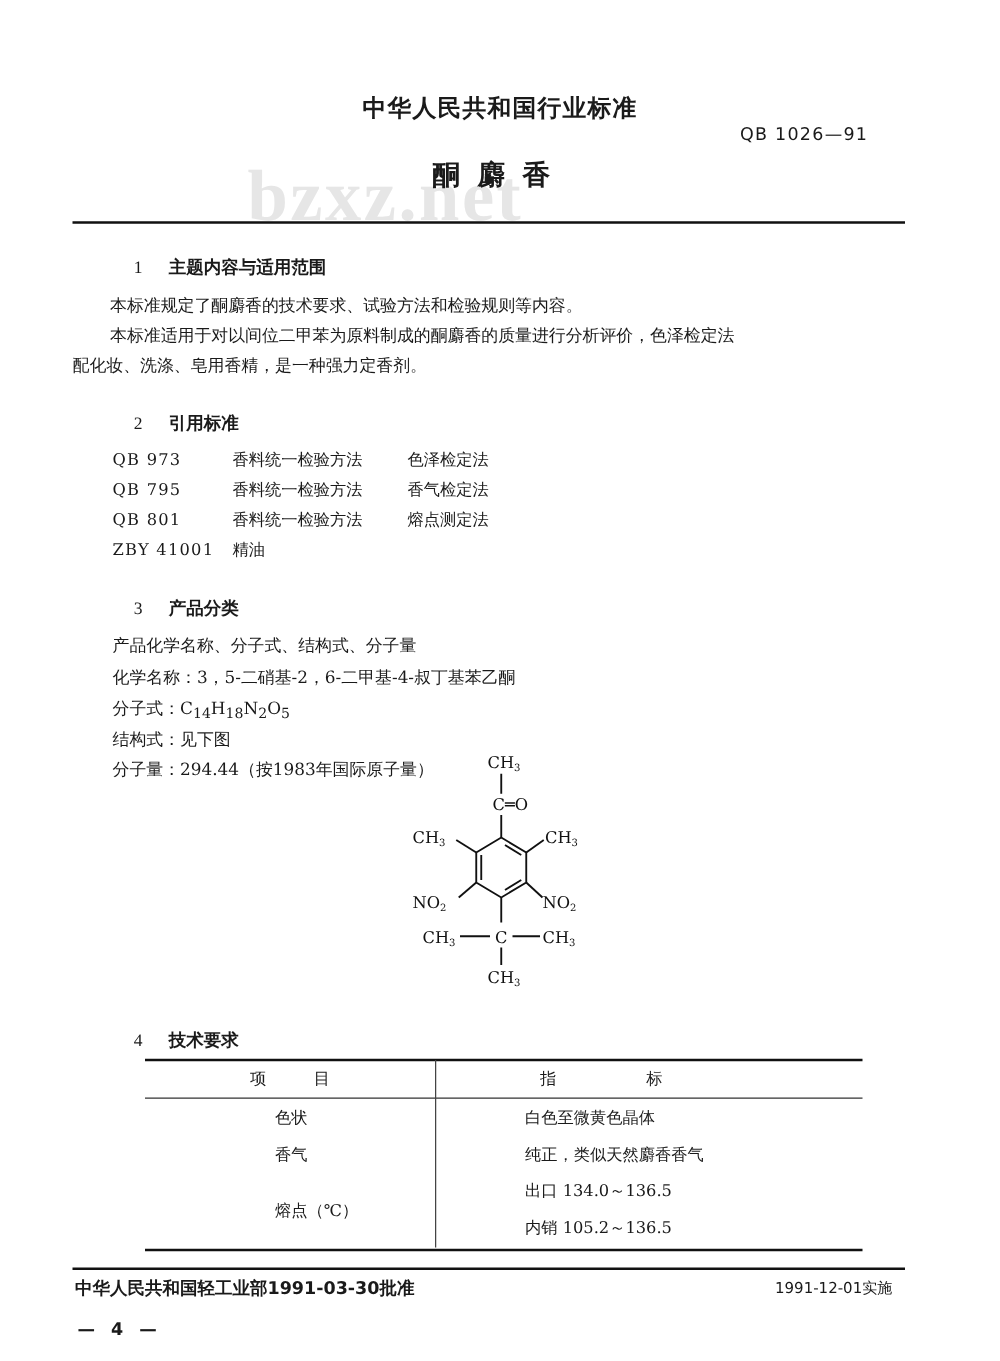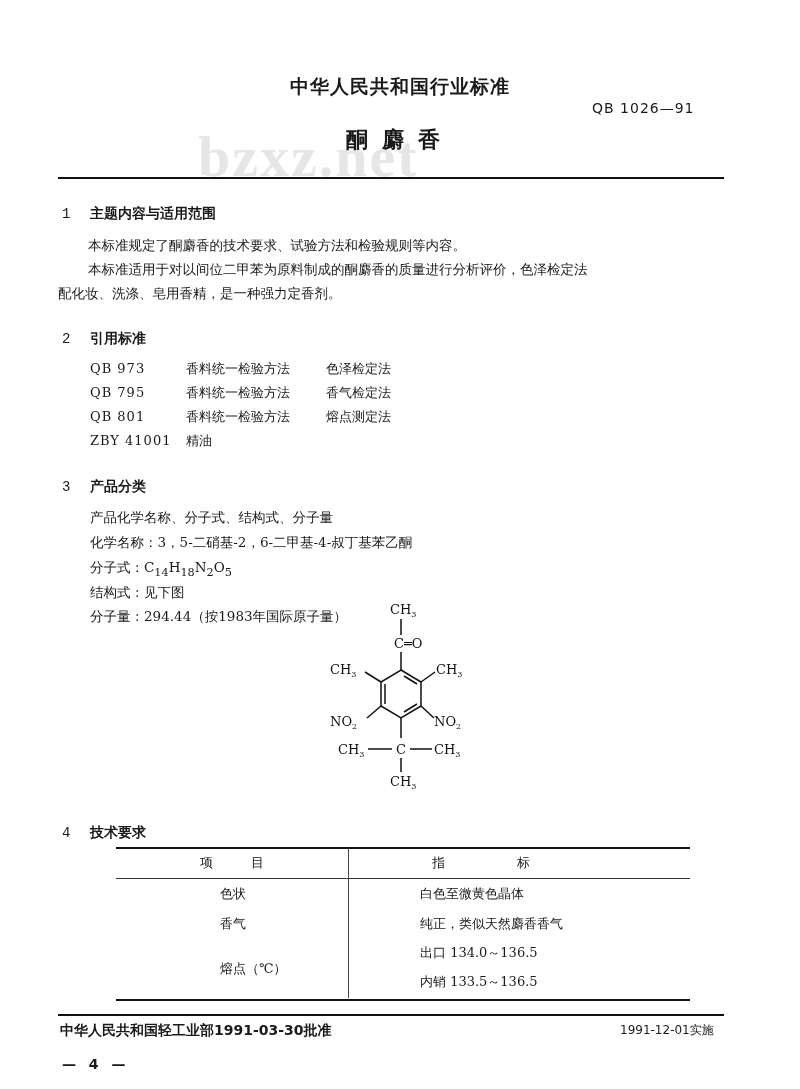--- a/index.html
+++ b/index.html
@@ -13,21 +13,21 @@
     left: 198px; top: 128px; font-family: Liberation Serif, serif;
     font-size: 58px; font-weight: bold; color: #e6e6e6; letter-spacing: 2px; line-height: 1;
     z-index: 0;
   }
   .hdr-title { left: 0; width: 800px; top: 74px; text-align: center; font-size: 19px; font-weight: bold;
     font-family: "DejaVu Sans", sans-serif; letter-spacing: 1px; z-index: 2; }
   .std-no { left: 592px; top: 100px; font-size: 14px; font-family: "DejaVu Sans", sans-serif; z-index: 2; letter-spacing: 1px; }
   .doc-title { left: 0; width: 800px; top: 125px; text-align: center; font-size: 22px; font-weight: bold;
     font-family: "DejaVu Sans", sans-serif; letter-spacing: 14px; z-index: 2; }
   .rule-top { left: 58px; top: 177px; width: 666px; height: 2px; background: #111; z-index: 2; }
-  .sec-head { font-size: 14px; font-weight: bold; font-family: Liberation Mono, monospace; z-index: 2; }
+  .sec-head { font-size: 14px; font-weight: bold; font-family: Liberation Serif, serif; z-index: 2; margin-left: 45px; }
   .sec-head .num { display: inline-block; width: 28px; font-weight: normal; }
   .para { font-size: 13.5px; line-height: 24px; z-index: 2; }
   .ref-row { font-size: 13px; height: 24px; line-height: 24px; z-index: 2; display: flex; }
   .ref-row .code { width: 96px; letter-spacing: 1px; }
   .ref-row .name { width: 140px; }
   .chem svg { display: block; }
   .tbl-line { background: #111; height: 2px; z-index: 2; }
   .tbl-thin { background: #333; height: 1px; z-index: 2; }
   .tbl-vline { width: 1px; background: #444; z-index: 2; }
   .cell { font-size: 13px; z-index: 2; }
@@ -136,21 +136,21 @@
   <div class="abs tbl-vline" style="left:348px; top:848px; height:150px;"></div>
 
   <div class="abs cell" style="left:220px; top:885px;">色状</div>
   <div class="abs cell" style="left:420px; top:885px;">白色至微黄色晶体</div>
 
   <div class="abs cell" style="left:220px; top:915px;">香气</div>
   <div class="abs cell" style="left:420px; top:915px;">纯正，类似天然麝香香气</div>
 
   <div class="abs cell" style="left:220px; top:960px;">熔点（℃）</div>
   <div class="abs cell" style="left:420px; top:944px;">出口 134.0～136.5</div>
-  <div class="abs cell" style="left:420px; top:973px;">内销 133.5～136.5</div>
+  <div class="abs cell" style="left:420px; top:973px;">内销 105.2～136.5</div>
 
   <div class="abs tbl-line" style="left:116px; top:999px; width:574px;"></div>
 </div>
 
 <div class="abs rule-bottom"></div>
 <div class="abs footer-left">中华人民共和国轻工业部1991-03-30批准</div>
 <div class="abs footer-right">1991-12-01实施</div>
 <div class="abs page-no">— 4 —</div>
 
 </body></html>

